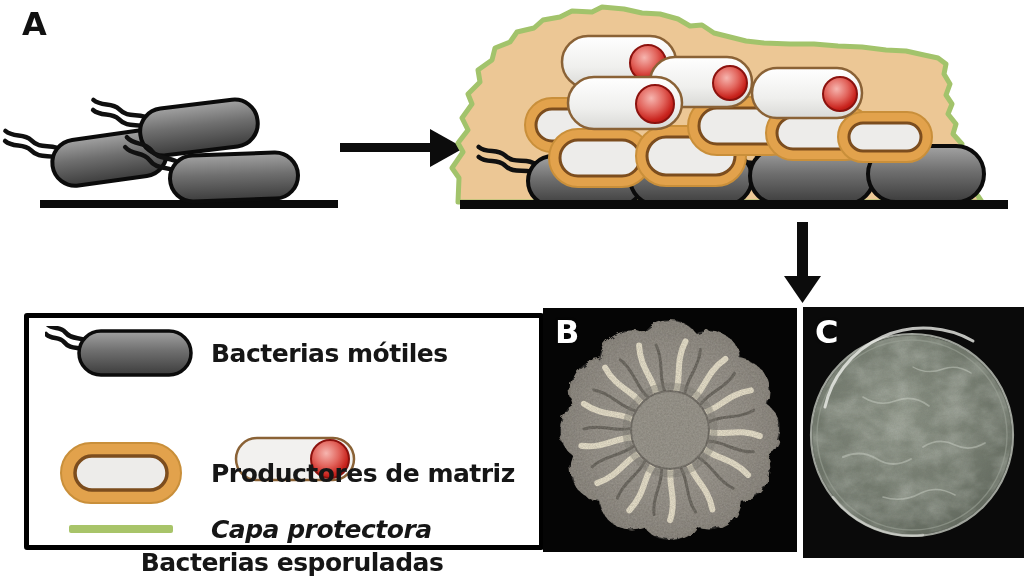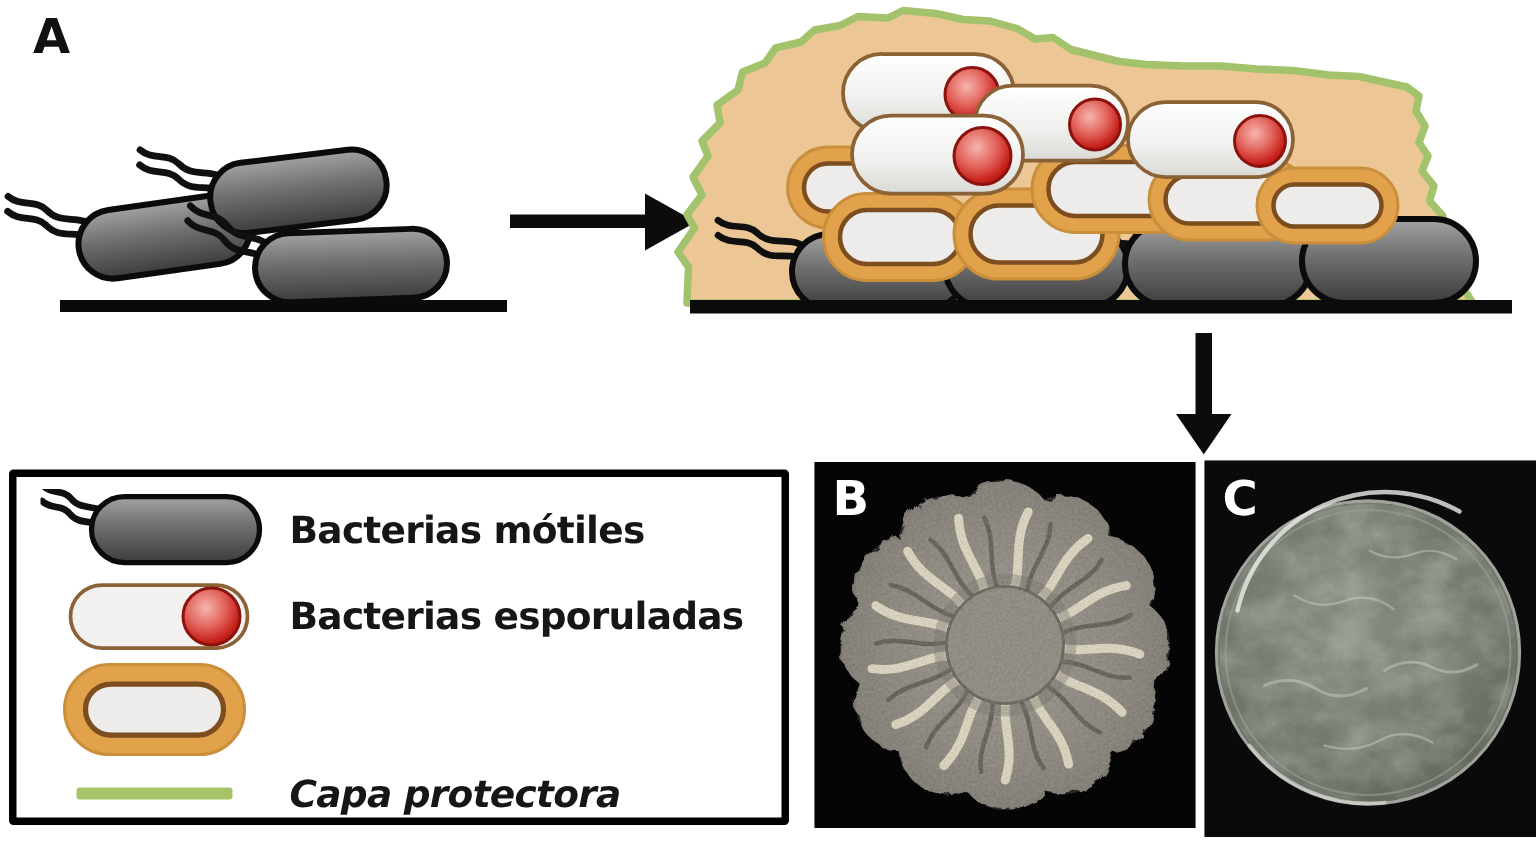--- a/index.html
+++ b/index.html
@@ -8,29 +8,29 @@
     font-family:"DejaVu Sans","Liberation Sans",sans-serif;overflow:hidden;
   }
   .panel-letter{
     position:absolute;font-weight:bold;color:#111;font-size:32px;line-height:1;
   }
   .panel-letter.light{color:#fff;text-shadow:0 0 3px rgba(0,0,0,.6);}
   
   #topfig{position:absolute;left:0;top:0;width:1024px;height:310px;}
   
   .legend-box{
-    position:absolute;left:6px;top:313px;width:520px;height:237px;
+    position:absolute;left:24px;top:313px;width:520px;height:237px;
     border:5px solid #000;border-radius:3px;background:#fff;box-sizing:border-box;
     padding:6px 0 0 16px;
   }
   .legend-row{display:flex;align-items:center;gap:14px;}
   .legend-row .ic{width:152px;flex:0 0 152px;display:flex;align-items:center;justify-content:flex-start;}
   .legend-label{font-size:25px;font-weight:600;color:#161616;letter-spacing:-0.5px;white-space:nowrap;}
   .r1{height:58px;}
-  .r2{height:56px;}
+  .r2{height:56px;flex-direction:column;}
   .r3{height:70px;}
   .r4{height:42px;font-style:italic;}
   
   .photo-panel{position:absolute;background:#050505;overflow:hidden;}
   #panelB{left:543px;top:308px;width:254px;height:244px;}
   #panelC{left:803px;top:307px;width:221px;height:251px;}
   .photo-panel svg{display:block;}
 </style>
 </head>
 <body>
@@ -183,20 +183,21 @@
     <span class="legend-label">Bacterias esporuladas</span>
   </div>
 
   <div class="legend-row r3">
     <span class="ic">
       <svg width="152" height="66" viewBox="0 0 152 66" xmlns="http://www.w3.org/2000/svg">
         <rect x="16" y="3" width="120" height="60" rx="30" fill="#e2a24c" stroke="#c98f3a" stroke-width="2"></rect>
         <rect x="30" y="16" width="92" height="34" rx="17" fill="#edecea" stroke="#7c4d1e" stroke-width="3.5"></rect>
       </svg>
     </span>
+    <span class="legend-label">Productores de matriz</span>
   </div>
 
   <div class="legend-row r4">
     <span class="ic">
       <svg width="152" height="12" viewBox="0 0 152 12" xmlns="http://www.w3.org/2000/svg">
         <rect x="24" y="2" width="104" height="8" rx="2" fill="#a8c469"></rect>
       </svg>
     </span>
     <span class="legend-label">Capa protectora</span>
   </div>

